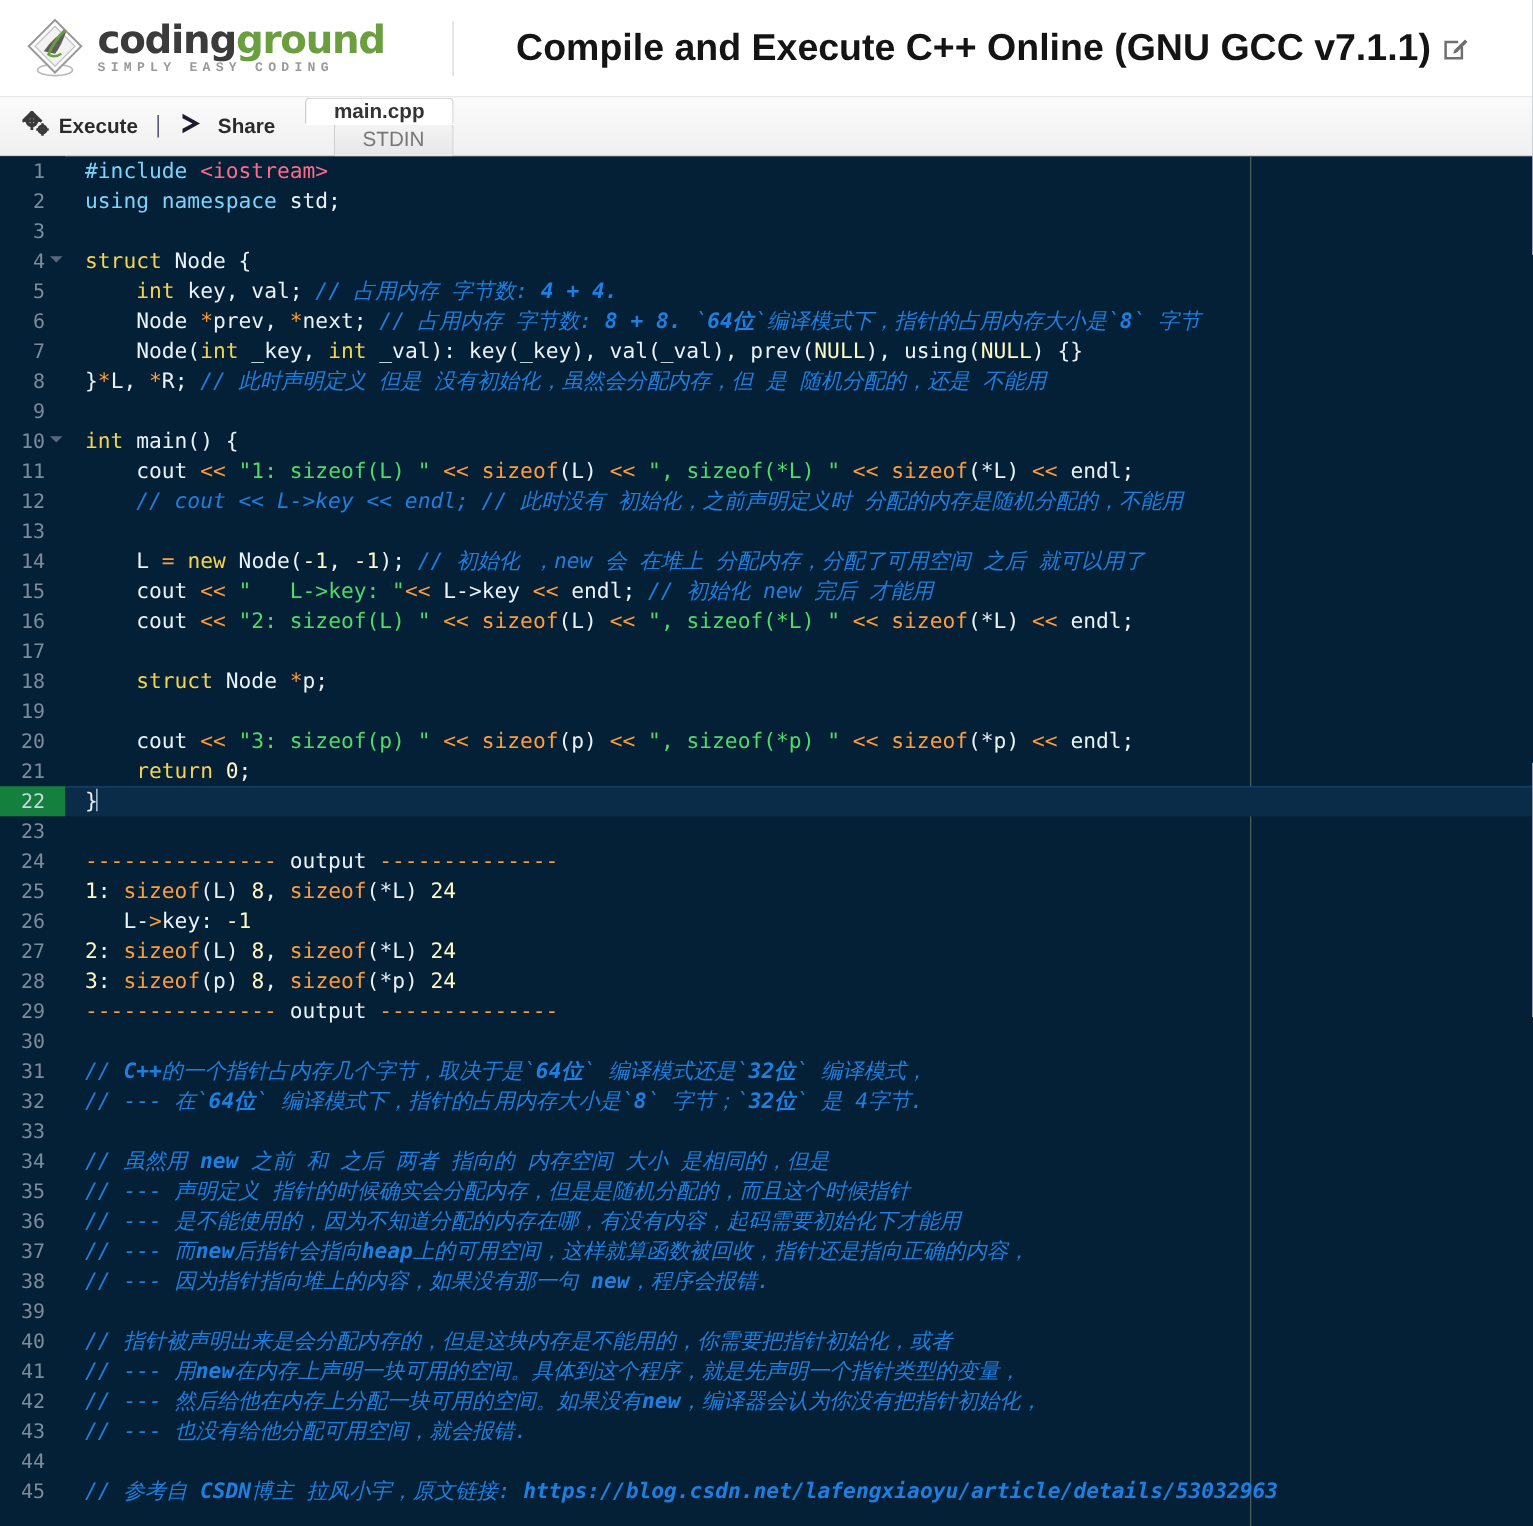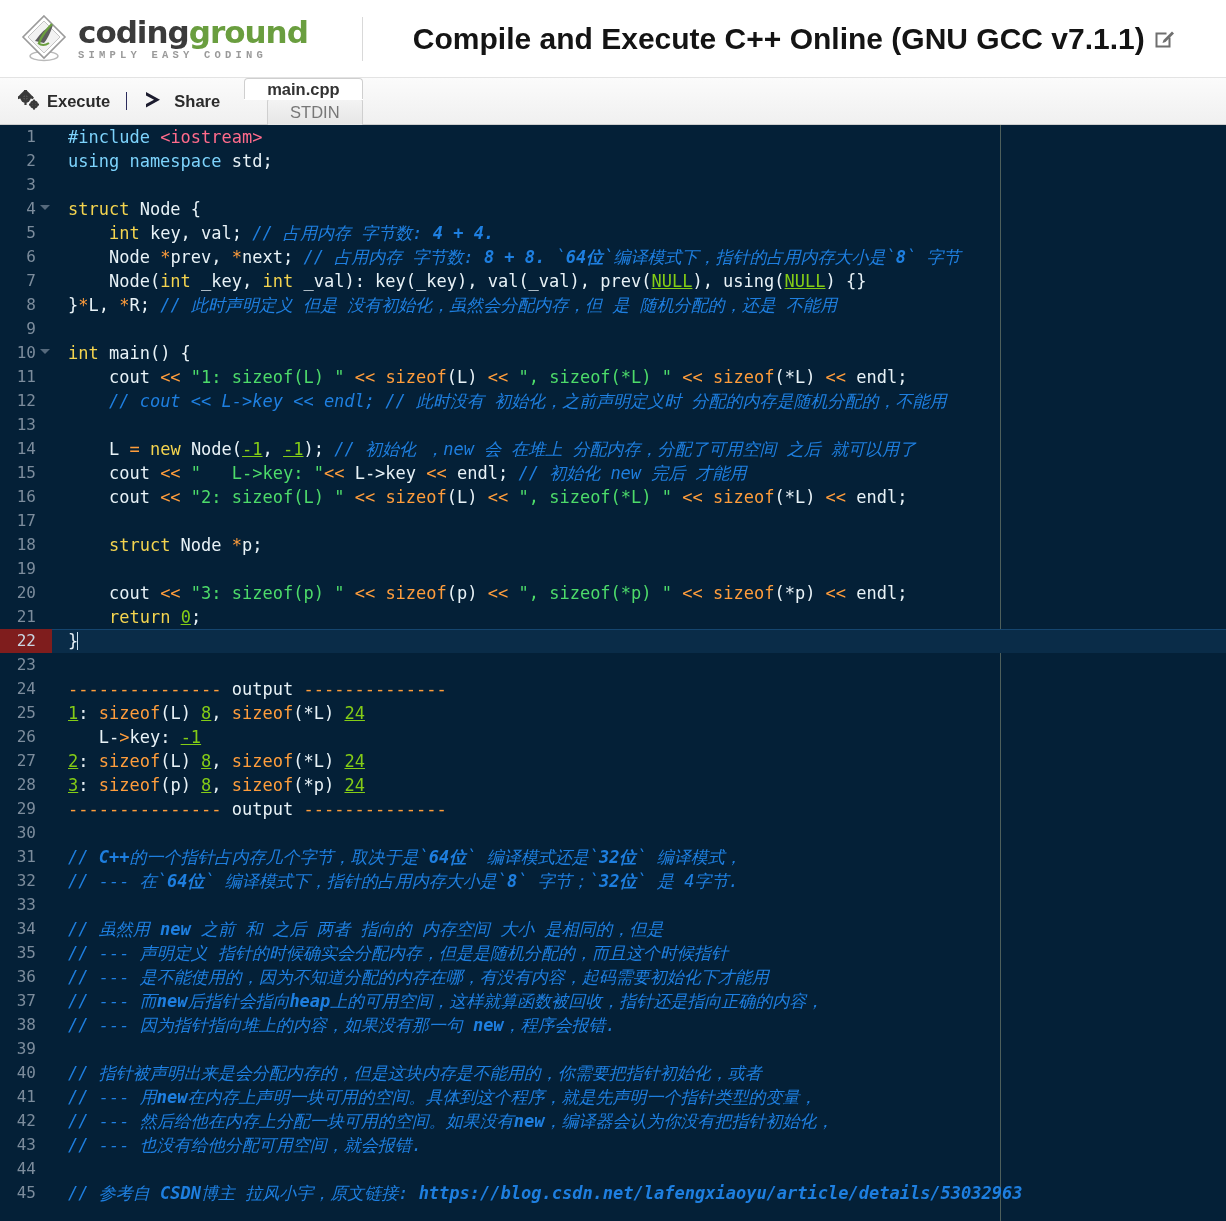--- a/index.html
+++ b/index.html
@@ -186,21 +186,21 @@
     position: relative;
   }
   #gutter .row {
     text-align: right;
     padding-right: 16px;
     color: #7c8c9c;
     font-size: 16px;
     font-family: "DejaVu Sans Mono", monospace;
   }
   #gutter .row.cur {
-    background: #7f1d1d;
+    background: #15803d;
     color: #c9d6e2;
   }
   #code-pane .row {
     padding-left: 16px;
     color: #e8f2f7;
     position: relative;
     z-index: 2;
   }
   #code-pane .row.cur {
     background: #0a2c48;
@@ -220,21 +220,21 @@
     border-left: 5px solid transparent;
     border-right: 5px solid transparent;
     border-top: 5px solid #55697c;
     cursor: pointer;
   }
 
   
   .k   { color: #f4d44f; }          
   .kw2 { color: #7dd3fc; }          
   .str { color: #4ddb6a; }          
-  .num { color: #84cc16; text-decoration: underline; }          
+  .num { color: #fef9c3; }          
   .op  { color: #ff9d3c; }          
   .pl  { color: #e8f2f7; }          
   .cm  { color: #1e7fe0; font-style: italic; }  
   .cmb { color: #1e7fe0; font-style: italic; font-weight: bold; }
   .inc { color: #ff6b8b; }          
   .out-dash { color: #ff9d3c; }
   .cursor {
     display: inline-block;
     width: 1px;
     height: 18px;

